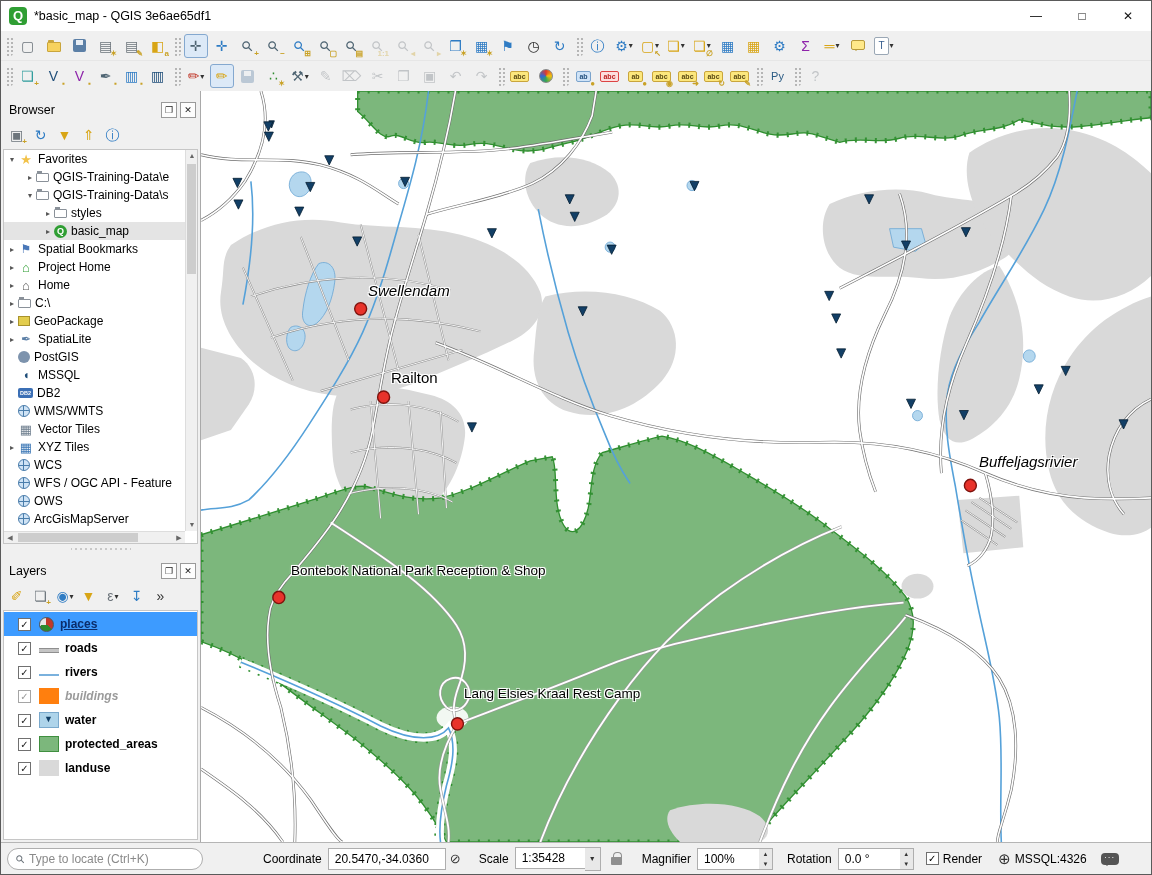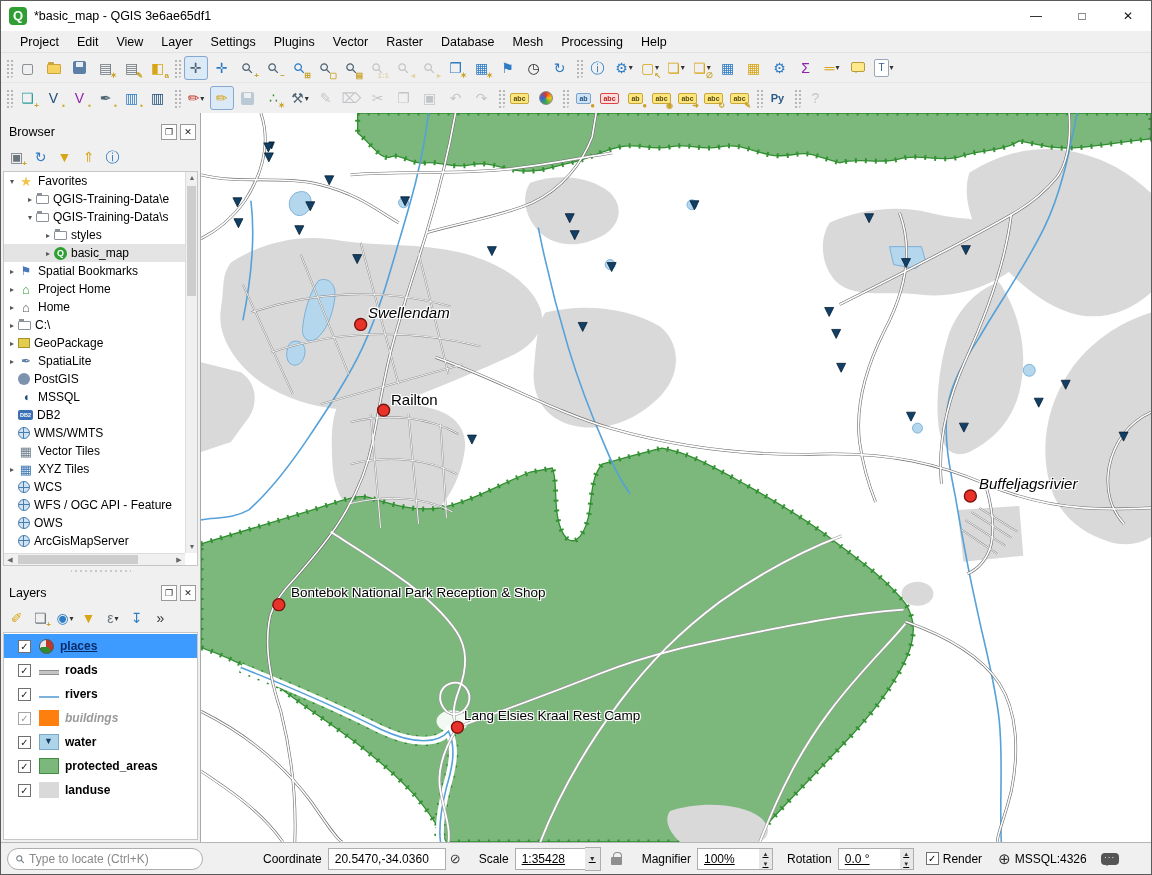--- a/index.html
+++ b/index.html
@@ -24,21 +24,21 @@
   .tbtn { position:relative; width:24px; height:24px; margin:0 1px; display:inline-flex; align-items:center; justify-content:center; border:1px solid transparent; border-radius:3px; }
   .tbtn.act { background:#dce9f7; border-color:#84a8cf; }
   .tbtn.dis { opacity:.35; }
   .tbtn.handle { width:8px; height:20px; margin:0 2px; background-image:radial-gradient(#b5b5b5 1px, transparent 1.1px); background-size:4px 4px; background-position:1px 1px; border:none; }
   .g { font-size:14px; line-height:16px; }
   .ov { position:absolute; right:0px; bottom:-1px; font-size:8px; color:#c9a227; font-weight:bold; line-height:8px; }
   .caret { font-size:8px; color:#333; margin-left:1px; }
   .c-grey{color:#6d757c} .c-steel{color:#4e6472} .c-blue{color:#2f7cc4} .c-teal{color:#2e9c9c}
   .c-navy{color:#1f4e79} .c-red{color:#c0392b} .c-gold{color:#d8a516} .c-purple{color:#8e24aa}
   .c-green{color:#2e8b2e} .c-multi{color:#d8a516} .c-dark{color:#333} .c-box{color:#355c8d; border:1px solid #9aa7b5; border-radius:2px; font-size:10px; padding:0 3px; background:#fff;}
-  .c-python{color:#2b5b84; font-weight:bold; font-size:11px;}
+  .c-python{color:#2b5b84; font-weight:normal; font-size:11px;}
   .g-rot{ display:inline-block; transform:rotate(-45deg); }
   .sh-floppy{ width:13px; height:13px; background:#5b7fa6; border-radius:2px; position:relative; }
   .sh-floppy::after{ content:""; position:absolute; left:3px; top:1px; width:7px; height:5px; background:#e8eef5; }
   .sh-folder{ width:14px; height:10px; background:#f7d25e; border:1px solid #c9a53c; border-radius:1px; position:relative; margin-top:3px; }
   .sh-folder::before{ content:""; position:absolute; top:-3px; left:0; width:6px; height:2px; background:#c9a53c; border-radius:1px 1px 0 0; }
   .sh-balloon{ width:14px; height:10px; background:#ffe98a; border:1px solid #b89b3e; border-radius:2px; position:relative; margin-top:-2px;}
   .sh-balloon::after{ content:""; position:absolute; left:2px; bottom:-4px; border:2px solid transparent; border-top-color:#b89b3e; }
   .sh-abc{ font-size:7px; font-weight:bold; color:#5a4a12; background:#fce77d; border:1px solid #c9a53c; border-radius:2px; padding:0 2px; line-height:9px; }
   .sh-abc-blue{ background:#cfe3f7; border-color:#7aa3cc; color:#24517e; }
   .sh-abc-red{ background:#fddede; border-color:#d44; color:#b22; }
@@ -118,21 +118,21 @@
   .lbl-town-i { font-size:15px; font-style:italic; }
   .lbl-poi { font-size:13.5px; }
 
   
   .statusbar { height:32px; background:#f0f0f0; border-top:1px solid #b5b5b5; display:flex; align-items:center; padding:0 6px; flex:0 0 auto; font-size:12px; }
   .locate { width:196px; height:22px; border:1px solid #aeaeae; border-radius:11px; background:#fff; display:flex; align-items:center; padding:0 8px; }
   .locate input{ border:none; outline:none; width:100%; font-size:12px; font-family:"Liberation Sans",sans-serif; color:#000; background:transparent; }
   .locate input::placeholder{ color:#8a8a8a; }
   .sb-label { margin:0 6px 0 14px; }
   .sb-box { height:22px; border:1px solid #aeaeae; background:#fff; display:flex; align-items:center; padding:0 6px; font-size:12px; }
-  .sb-combo { display:flex; align-items:center;text-decoration:underline; }
+  .sb-combo { display:flex; align-items:flex-start; }
   .sb-combo .dd { width:16px; border:1px solid #aeaeae; border-left:none; background:#e8e8e8; font-size:7px; text-align:center; line-height:22px; color:#333; }
   .spin { display:flex; flex-direction:column; width:14px; border:1px solid #aeaeae; border-left:none; }
   .spin span{ flex:1; font-size:6px; line-height:10px; text-align:center; background:#e8e8e8; color:#333; }
   .sb-icon { margin:0 4px; font-size:13px; color:#333; }
   .lock { width:11px; height:8px; background:#8f8f8f; border-radius:1px; position:relative; margin:4px 6px 0 10px; }
   .lock::before{ content:""; position:absolute; left:2px; top:-5px; width:7px; height:6px; border:1.5px solid #8f8f8f; border-bottom:none; border-radius:4px 4px 0 0; }
   .sb-chk { width:13px; height:13px; border:1px solid #707070; background:#fff; font-size:10px; line-height:11px; text-align:center; margin:0 4px 0 12px; }
   .balloon { width:18px; height:12px; background:#555; border-radius:4px; position:relative; margin-left:14px; color:#fff; font-size:8px; line-height:10px; text-align:center; letter-spacing:1px; }
   .balloon::after{ content:""; position:absolute; left:3px; bottom:-4px; border:3px solid transparent; border-top-color:#555; }
 </style>
@@ -144,47 +144,20 @@
   <div class="titlebar">
     <div class="qgis-logo">Q</div>
     <div class="win-title">*basic_map - QGIS 3e6ae65df1</div>
     <div class="win-btns">
       <div class="win-btn">—</div>
       <div class="win-btn">□</div>
       <div class="win-btn">✕</div>
     </div>
   </div>
 
-  <div class="menubar">
-
-      <span class="menu-item">Project</span>
-
-      <span class="menu-item">Edit</span>
-
-      <span class="menu-item">View</span>
-
-      <span class="menu-item">Layer</span>
-
-      <span class="menu-item">Settings</span>
-
-      <span class="menu-item">Plugins</span>
-
-      <span class="menu-item">Vector</span>
-
-      <span class="menu-item">Raster</span>
-
-      <span class="menu-item">Database</span>
-
-      <span class="menu-item">Mesh</span>
-
-      <span class="menu-item">Processing</span>
-
-      <span class="menu-item">Help</span>
-
-  </div>
 
   <div class="toolbar tb1">
 
       <span class="tbtn handle">
         
         
         
       </span>
 
       <span class="tbtn">

